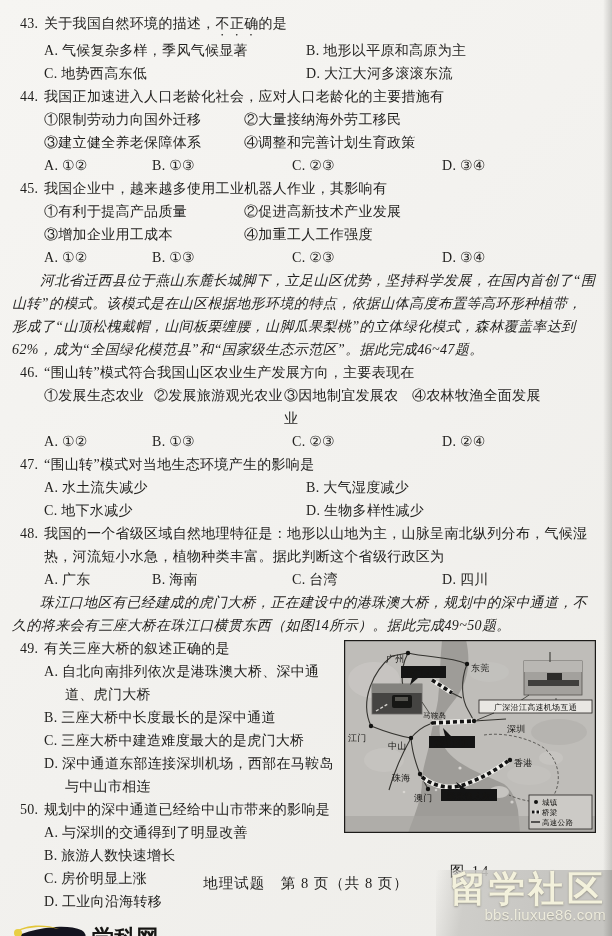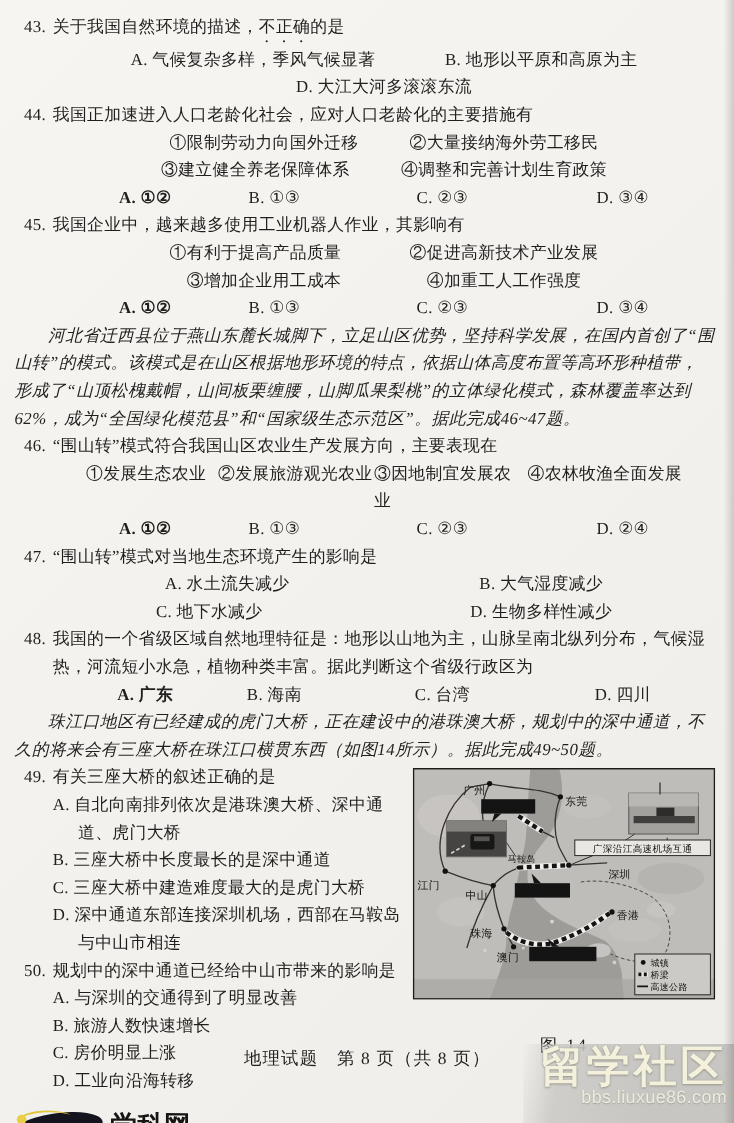--- a/index.html
+++ b/index.html
@@ -7,23 +7,23 @@
         background:linear-gradient(135deg,#f6f5f2 0%,#f2f1ee 55%,#eeede9 100%);
         font-family:"Liberation Serif","DejaVu Serif",serif;color:#201f1d;
         font-size:14px;line-height:23px;letter-spacing:.3px;}
   .page::after{content:"";position:absolute;top:0;right:0;width:9px;height:100%;
         background:linear-gradient(to right,rgba(60,58,54,0),rgba(60,58,54,.22));pointer-events:none;}
   .content{padding:12px 16px 0 20px;}
   .q{position:relative;padding-left:24px;}
   .qnum{position:absolute;left:0;top:0;}
   .emph{-webkit-text-emphasis:filled dot;-webkit-text-emphasis-position:under left;
         text-emphasis:filled dot;text-emphasis-position:under left;}
-  .row{display:flex;justify-content:center;}
+  .row{display:flex;}
   .o2a{width:262px;flex:none;}
-  .o4a{width:108px;flex:none;font-weight:bold;}.o4b{width:140px;flex:none;}.o4c{width:150px;flex:none;}
+  .o4a{width:108px;flex:none;}.o4b{width:140px;flex:none;}.o4c{width:150px;flex:none;}
   .it1{width:200px;flex:none;}
   .i46a{width:110px;flex:none;}.i46b{width:130px;flex:none;}.i46c{width:128px;flex:none;}
   .passage{margin-left:-8px;text-indent:2em;font-style:italic;letter-spacing:.4px;}
   .opt-hang{padding-left:21px;text-indent:-21px;}
   .fig{float:right;width:252px;margin:3px 0 2px 9px;}
   .fig figcaption{text-align:center;margin-top:20px;font-size:14.5px;letter-spacing:2px;}
   .sec4950::after{content:"";display:block;clear:both;}
   .footer{position:absolute;left:0;bottom:41px;width:100%;text-align:center;
         font-size:14.5px;letter-spacing:1px;}
   .watermark{position:absolute;right:0;bottom:0;width:176px;height:66px;
@@ -43,20 +43,21 @@
   <div class="content">
 
     <div class="q">
       <span class="qnum">43.</span>
       <div><span>关于我国自然环境的描述，</span><span class="emph">不正确</span><span>的是</span></div>
       <div class="row">
           <span class="o2a">A. 气候复杂多样，季风气候显著</span>
           <span>B. 地形以平原和高原为主</span>
         </div>
       <div class="row">
+          <span class="o2a">C. 地势西高东低</span>
           <span>D. 大江大河多滚滚东流</span>
         </div>
     </div>
 
     <div class="q">
       <span class="qnum">44.</span>
       <div>我国正加速进入人口老龄化社会，应对人口老龄化的主要措施有</div>
       <div class="row">
           <span class="it1">①限制劳动力向国外迁移</span>
           <span>②大量接纳海外劳工移民</span>

